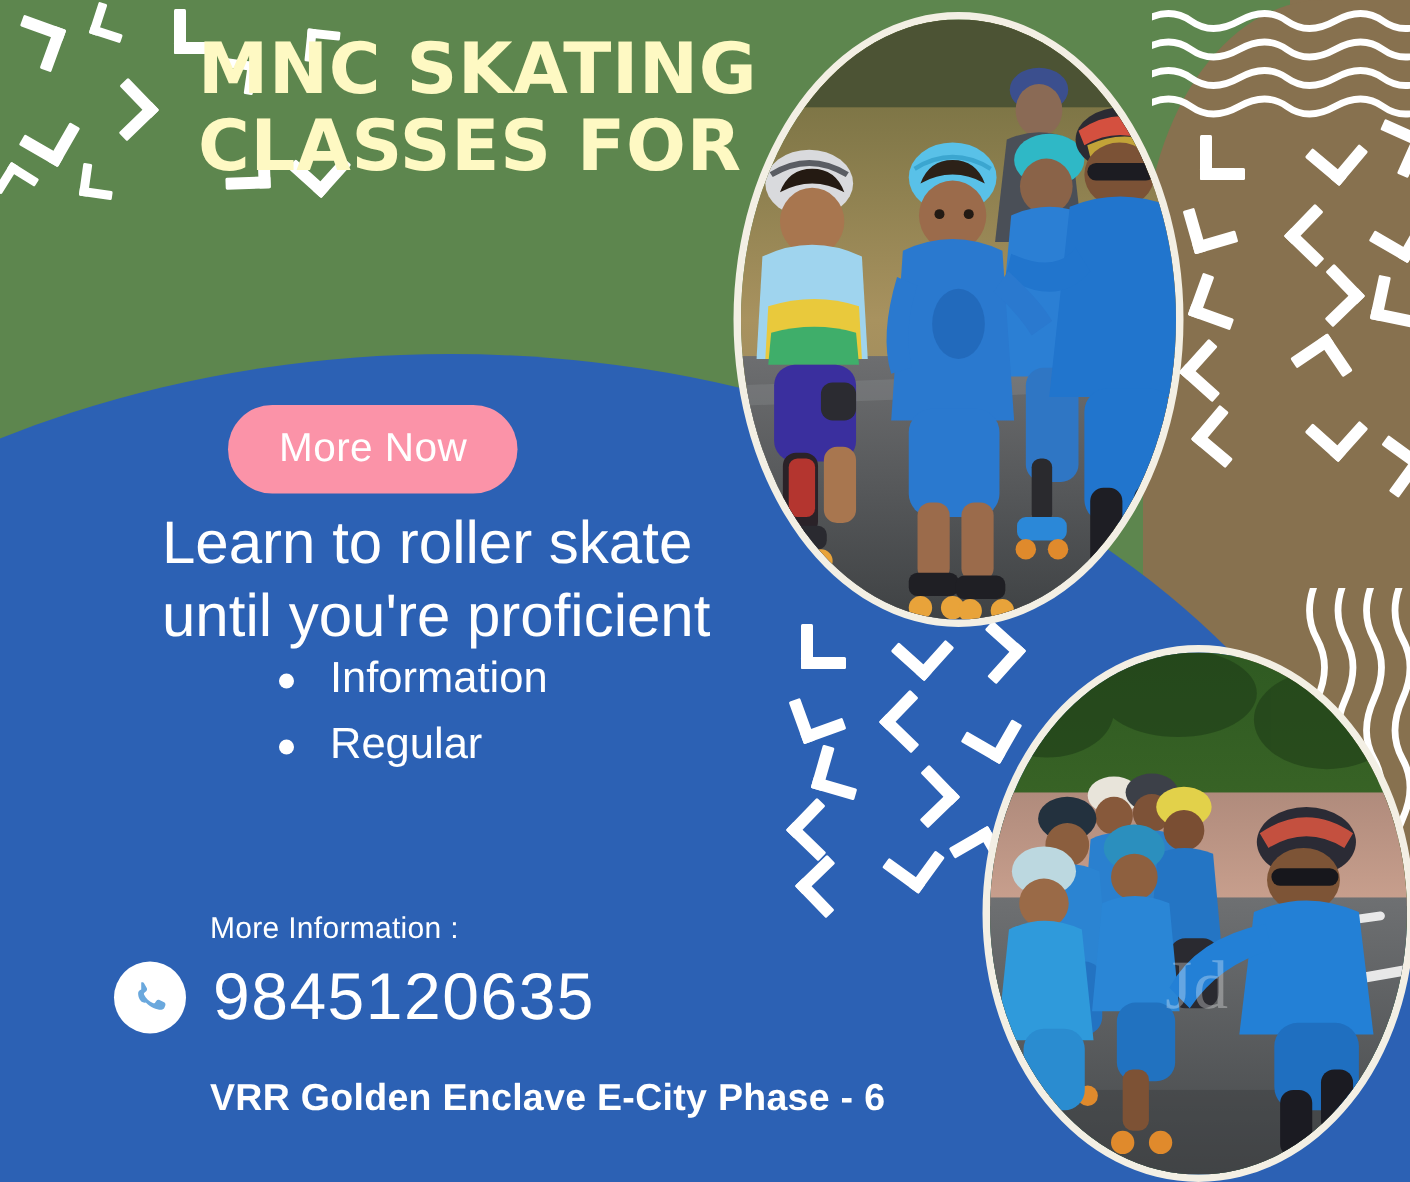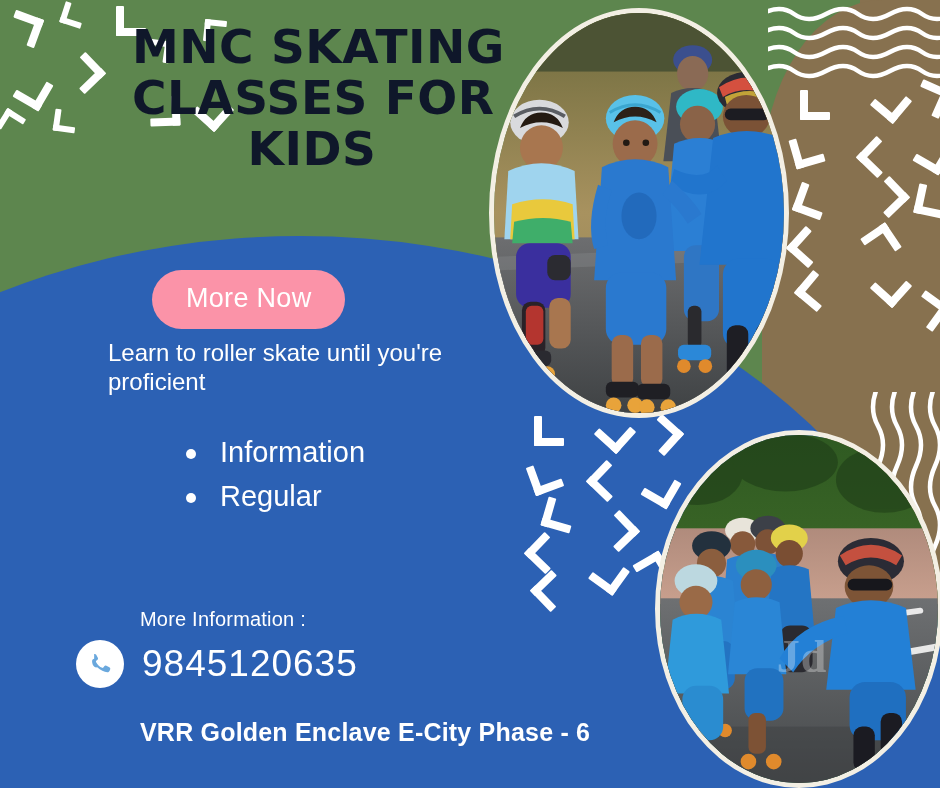--- a/index.html
+++ b/index.html
@@ -45,46 +45,46 @@
   .photo{
     position:absolute;overflow:hidden;
     border:5px solid #f3efe4;
     border-radius:50%;
   }
   #photo-top{left:489px;top:8px;width:300px;height:410px;}
   #photo-bottom{left:655px;top:430px;width:288px;height:358px;}
   .photo svg{display:block;width:100%;height:100%;}
   .watermark{
     position:absolute;left:42%;top:56%;
-    font-size:46px;font-weight:700;color:rgba(255,255,255,.30);
+    font-size:46px;font-weight:400;color:rgba(255,255,255,.30);
     font-family:"Liberation Serif",serif;letter-spacing:1px;pointer-events:none;
   }
 
   
   #headline{
     position:absolute;left:132px;top:22px;width:360px;
-    text-align:center;color:#0f172a;
+    text-align:left;color:#fef9c3;
     font-family:"DejaVu Sans","Liberation Sans",sans-serif;
     font-weight:800;font-size:47px;line-height:1.08;
     letter-spacing:0.5px;
   }
   #headline div{white-space:nowrap;}
 
   #apply-now{
     position:absolute;left:152px;top:270px;
     padding:13px 34px 15px;border:none;
     background:#fb93a8;color:#ffffff;
     border-radius:40px;cursor:pointer;
     font-family:"Liberation Sans",sans-serif;
     font-size:27px;font-weight:400;letter-spacing:.3px;
   }
 
   #subhead{
     position:absolute;left:108px;top:338px;width:400px;
-    color:#ffffff;font-size:24px;line-height:1.22;font-weight:400;
+    color:#ffffff;font-size:40px;line-height:1.22;font-weight:400;
     font-family:"Liberation Sans",sans-serif;
   }
 
   #features{
     position:absolute;left:150px;top:430px;margin:0;padding:0 0 0 36px;
     list-style:none;color:#ffffff;
   }
   #features li{
     position:relative;font-size:29px;line-height:1.52;padding-left:34px;
   }
@@ -96,21 +96,21 @@
   #more-info{
     position:absolute;left:140px;top:608px;
     color:#ffffff;font-size:20px;font-weight:400;letter-spacing:.2px;
   }
 
   #phone-row{position:absolute;left:76px;top:640px;display:flex;align-items:center;gap:18px;}
   #phone-badge{
     width:48px;height:48px;border-radius:50%;background:#ffffff;
     display:flex;align-items:center;justify-content:center;flex:0 0 48px;
   }
-  #phone-number{color:#ffffff;font-size:37px;font-weight:400;letter-spacing:1px;}
+  #phone-number{color:#ffffff;font-size:44px;font-weight:400;letter-spacing:1px;}
 
   #address{
     position:absolute;left:140px;top:718px;
     color:#ffffff;font-size:25px;font-weight:700;letter-spacing:.2px;
   }
 </style>
 </head>
 <body>
 
 <div id="poster">
@@ -365,21 +365,20 @@
         <circle cx="206" cy="350" r="8" fill="#e08a2c"></circle>
           <circle cx="234" cy="336" r="8" fill="#e08a2c"></circle>
       </g>
     </svg>
     <span class="watermark">Jd</span>
   </div>
 
   <div id="headline">
     <div>MNC SKATING</div>
     <div>CLASSES FOR</div>
-    <div>KIDS</div>
   </div>
 
   <button id="apply-now">More Now</button>
 
   <div id="subhead">Learn to roller skate until you're proficient</div>
 
   <ul id="features">
     <li>Information</li>
     <li>Regular</li>
   </ul>

